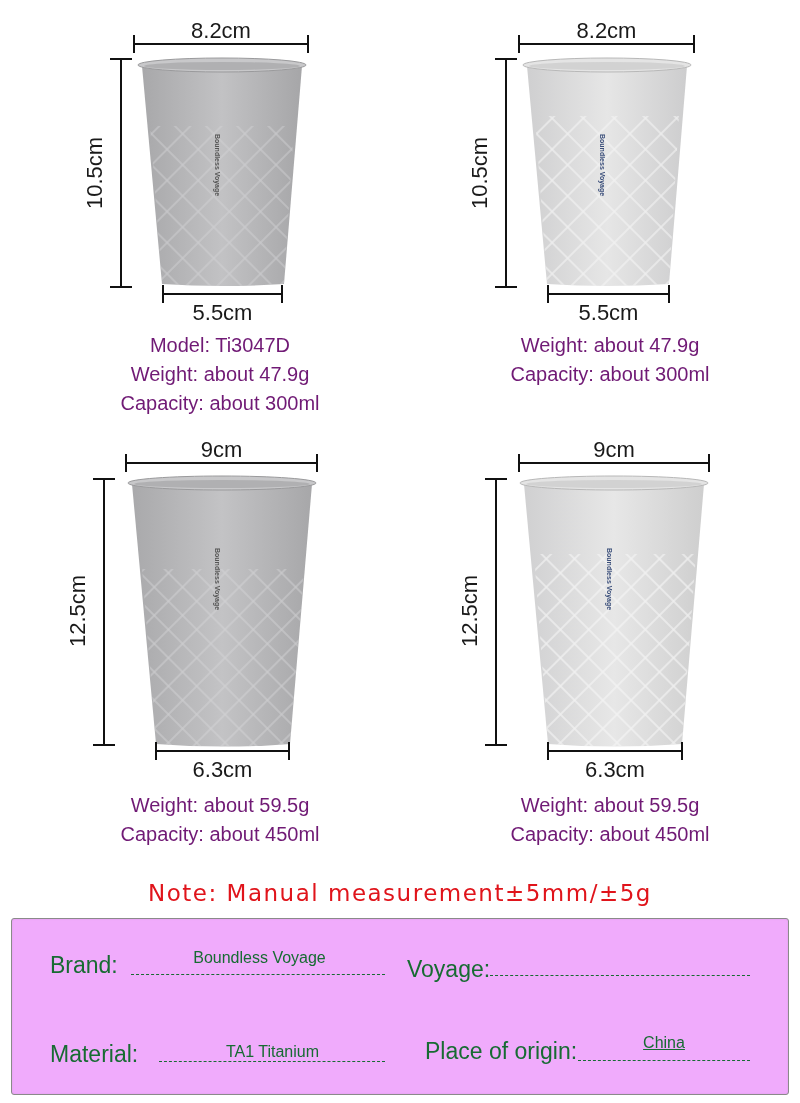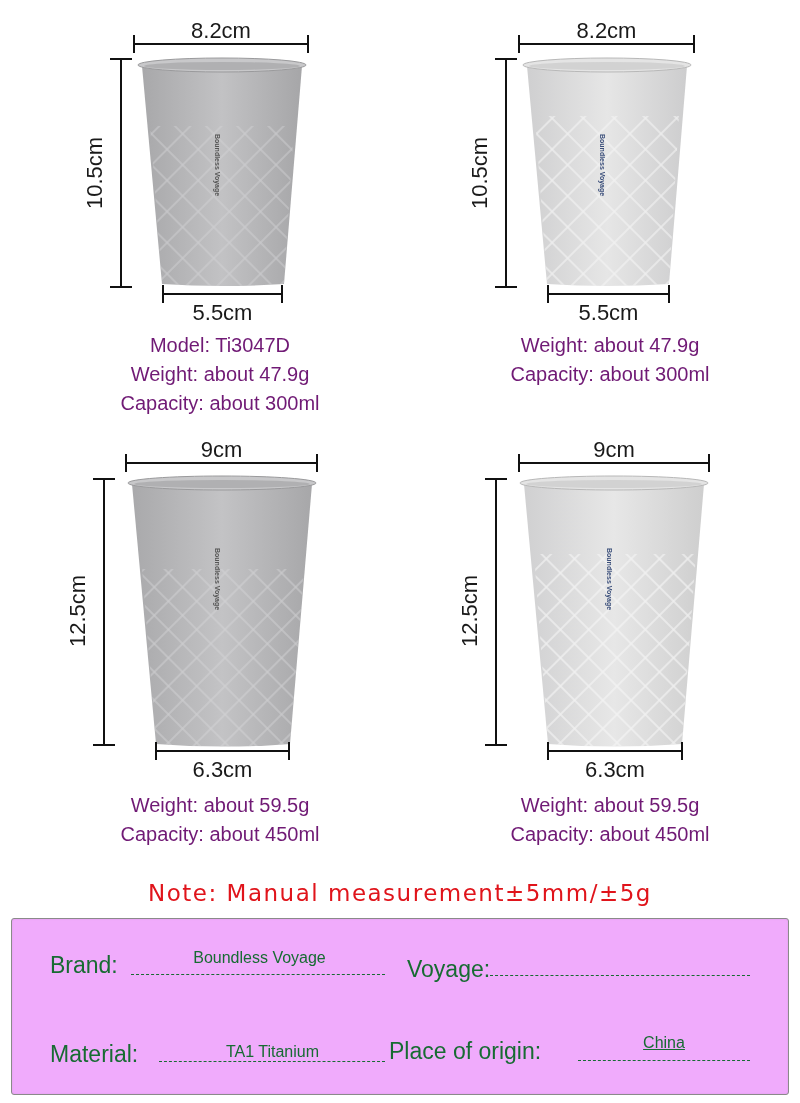--- a/index.html
+++ b/index.html
@@ -173,18 +173,18 @@
     <span class="field-label">Voyage:</span>
   </div>
   <div class="dash" style="left:478px; top:56px; width:260px;"></div>
 
   <div class="field" style="left:38px; top:122px;">
     <span class="field-label">Material:</span>
   </div>
   <div class="field-value" style="left:148px; top:116px; width:225px;margin-top:8px;">TA1 Titanium</div>
   <div class="dash" style="left:147px; top:142px; width:226px;"></div>
 
-  <div class="field" style="left:377px; top:119px;">
+  <div class="field" style="left:413px; top:119px;">
     <span class="field-label">Place of origin:</span>
   </div>
   <div class="field-value" style="left:566px; top:115px; width:172px;text-decoration:underline;">China</div>
   <div class="dash" style="left:566px; top:141px; width:172px;"></div>
 </div>
 
 </body></html>

